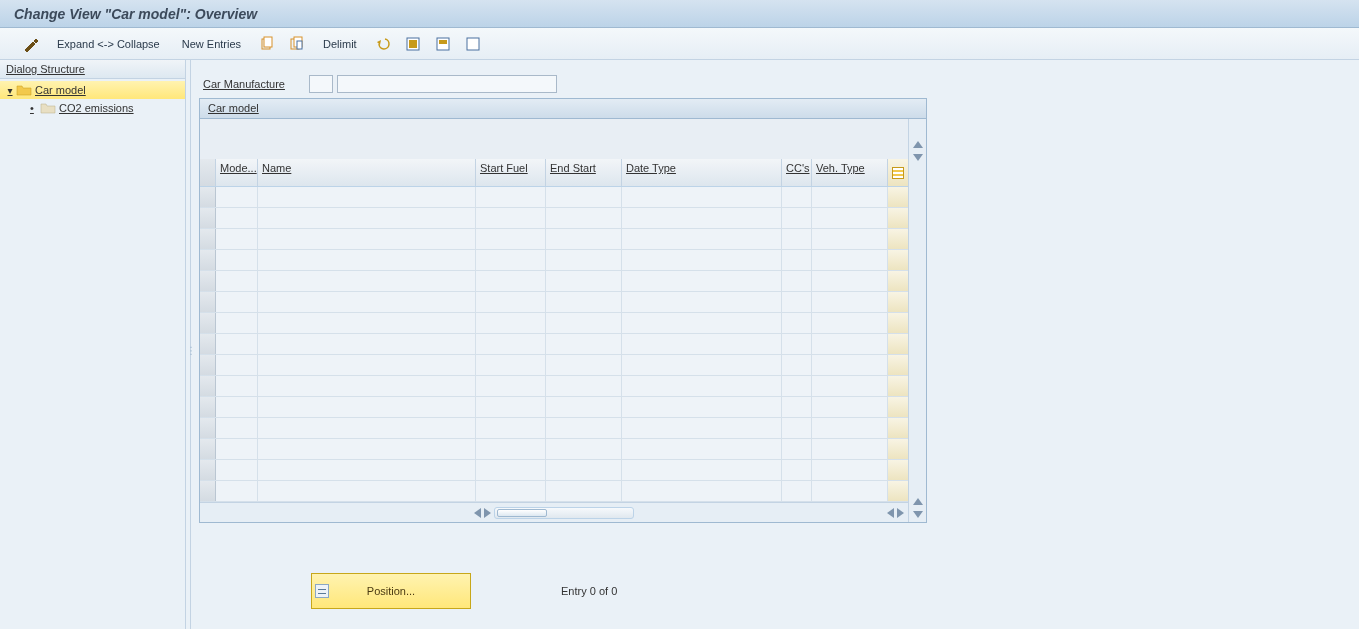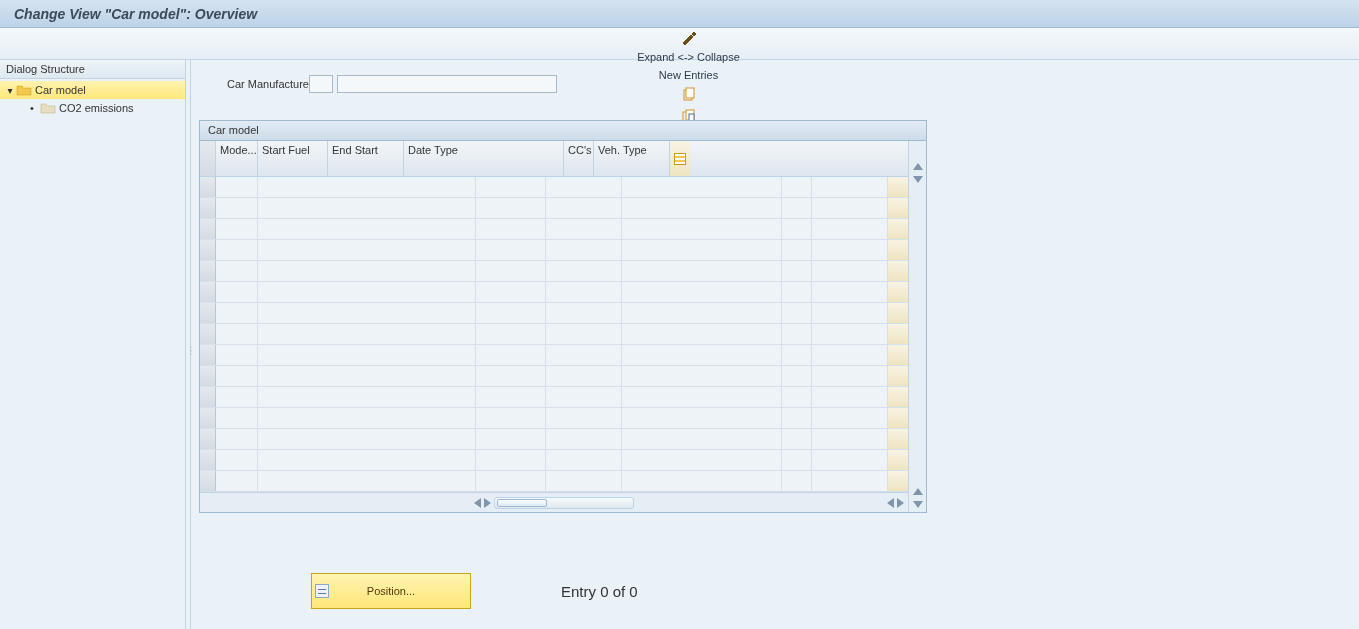--- a/index.html
+++ b/index.html
@@ -29,21 +29,20 @@
     
     .toolbar {
       height: 32px;
       background: linear-gradient(to bottom, #f4f8fb, #e6eef5);
       border-bottom: 1px solid #c3d3e3;
       display: flex;
       align-items: center;
       padding-left: 18px;
       gap: 4px;
       position: relative;
-      flex-direction: column;
     }
     .toolbar .tb-btn {
       display: inline-flex;
       align-items: center;
       justify-content: center;
       height: 22px;
       padding: 0 4px;
       min-width: 20px;
       border: 1px solid transparent;
       border-radius: 2px;
@@ -60,20 +59,21 @@
       font-family: Georgia, serif;
       letter-spacing: 2px;
       color: rgba(228, 144, 59, 0.55);
       pointer-events: none;
       user-select: none;
     }
     
     .main {
       display: flex;
       height: calc(629px - 28px - 32px);
+      text-decoration: underline;
     }
     .left-pane {
       width: 186px;
       border-right: 1px solid #c3d3e3;
       background: #eaf1f7;
       display: flex;
       flex-direction: column;
       position: relative;
     }
     .splitter {
@@ -122,22 +122,21 @@
     .folder-open svg path { fill: #f2c94c; stroke: #c79a1a; stroke-width: 0.5; }
     .folder-closed svg path { fill: #e8dfc3; stroke: #b9ad87; stroke-width: 0.5; }
     .tree-row.child { padding-left: 30px; }
     .tree-row .bullet { width: 10px; color: #333; }
 
     
     .field-row {
       display: flex;
       align-items: center;
       height: 20px;
-      margin-bottom: 26px;
-      text-align: right;
+      margin-bottom: 4px;
     }
     .field-row label {
       width: 110px;
       padding-left: 4px;
       font-size: 11px;
       color: #333;
     }
     .short-box {
       width: 24px;
       height: 18px;
@@ -171,21 +170,22 @@
     .grid-wrapper {
       display: flex;
     }
     .grid-scroll-area {
       flex: 1;
     }
     .grid-header {
       display: flex;
       background: linear-gradient(to bottom, #f2f5f8, #dde6ee);
       border-bottom: 1px solid #bcd3e8;
-      height: 36px;
+      height: 28px;
+      margin-top: 40px;
     }
     .grid-header .hcell {
       border-right: 1px solid #c3d3e3;
       padding: 3px 4px;
       font-size: 11px;
       color: #333;
       overflow: hidden;
       white-space: nowrap;
     }
     .col-sel { width: 16px; background: linear-gradient(to bottom, #e4e9ee, #d4dbe2); }
@@ -306,21 +306,21 @@
     .pos-icon::after {
       content: "";
       position: absolute;
       width: 8px;
       height: 1px;
       background: #5a7a98;
     }
     .pos-icon::before { top: 4px; }
     .pos-icon::after { top: 8px; }
     .entry-status {
-      font-size: 15px;
+      font-size: 11px;
       color: #333;
     }
 
     
     .ico {
       width: 16px; height: 16px; display: inline-block;
     }
   </style>
 </head>
 <body>
@@ -411,20 +411,21 @@
       <span class="long-box"></span>
     </div>
 
     <div class="table-group">
       <div class="table-title">Car model</div>
       <div class="grid-wrapper">
         <div class="grid-scroll-area">
           <div class="grid-header">
             <div class="hcell col-sel"></div>
             <div class="hcell col-mode">Mode...</div>
+            <div class="hcell col-name">Name</div>
             <div class="hcell col-sdate">Start Fuel</div>
             <div class="hcell col-edate">End Start</div>
             <div class="hcell col-fuel">Date Type</div>
             <div class="hcell col-cc">CC's</div>
             <div class="hcell col-vtype">Veh. Type</div>
             <div class="hcell col-conf">
                 <span class="col-conf-ico"></span>
               </div>
           </div>
           <div class="grid-body" id="grid-body">

